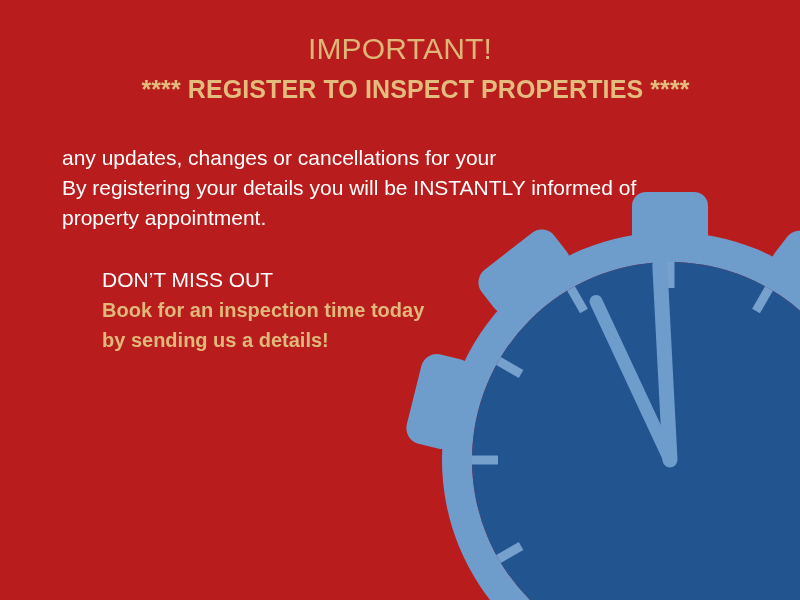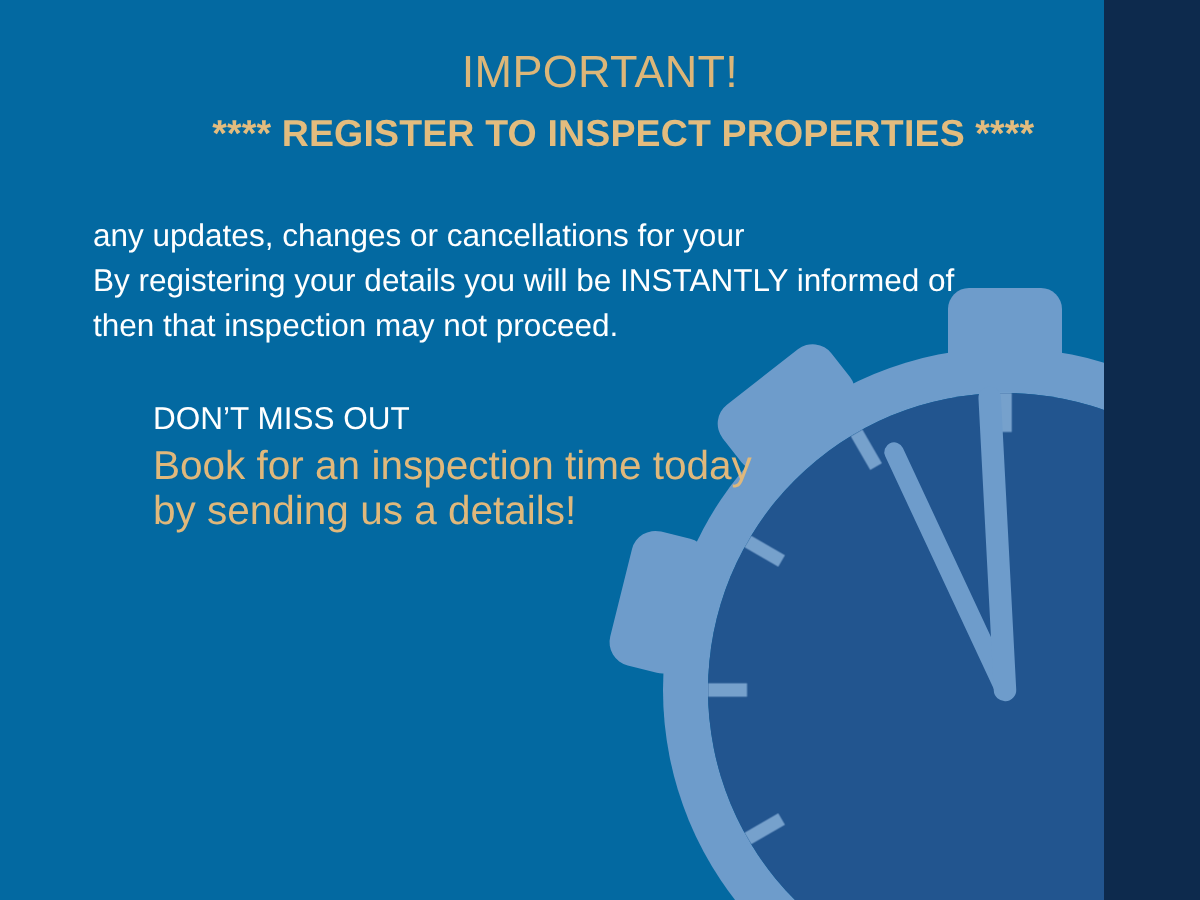--- a/index.html
+++ b/index.html
@@ -3,24 +3,24 @@
 <meta charset="utf-8">
 <title>Register To Inspect Properties</title>
 <style>
   html, body {
     margin: 0;
     padding: 0;
     background: #0d2a4d;
   }
   #slide {
     position: relative;
-    width: 736px;
+    width: 800px;
     height: 600px;
     overflow: hidden;
-    background: #0369a1;
+    background: #b91c1c;
     font-family: "Liberation Sans", sans-serif;
     -webkit-font-smoothing: antialiased;
   }
 
   
   #clock-art {
     position: absolute;
     left: 0;
     top: 0;
     width: 800px;
@@ -70,22 +70,22 @@
   }
   .cta-block { margin-top: 32px; margin-left: 40px; }
   .cta-plain {
     color: #ffffff;
     font-size: 21px;
     font-weight: 400;
     line-height: 30px;
   }
   .cta-gold {
     color: #e0b87b;
-    font-size: 27px;
-    font-weight: 400;
+    font-size: 20px;
+    font-weight: 700;
     line-height: 30px;
   }
 </style>
 </head>
 <body>
 
 <div id="slide">
 
   <svg id="clock-art" viewBox="0 0 800 600" aria-hidden="true">
     <defs>
@@ -179,24 +179,24 @@
   <div class="heading-block">
     <div class="heading-important">IMPORTANT!</div>
     <div class="heading-register">****  REGISTER TO INSPECT PROPERTIES ****</div>
   </div>
 
   <div class="body-block">
 
     <div>
       <div class="para">any updates, changes or cancellations for your</div>
       <div class="para">By registering your details  you will be INSTANTLY informed of</div>
+      <div class="para">property appointment.</div>
     </div>
 
     <div class="gap-top">
-      <div class="para">then that inspection may not proceed.</div>
     </div>
 
     <div class="cta-block">
       <div class="cta-plain">DON’T MISS OUT</div>
       <div class="cta-gold">Book for an inspection time today</div>
       <div class="cta-gold">by sending us a details!</div>
     </div>
 
   </div>
 

